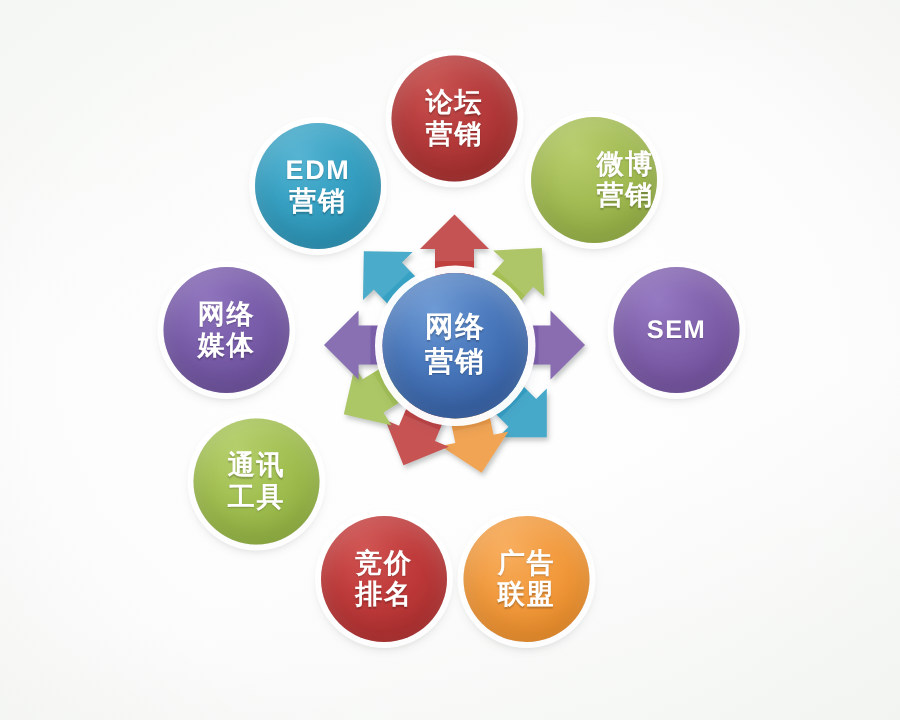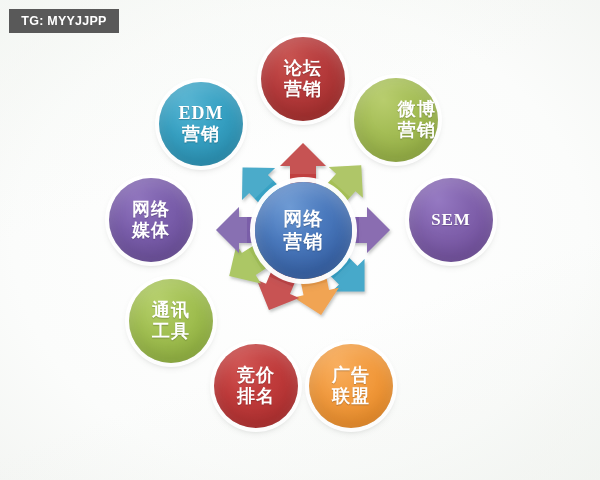--- a/index.html
+++ b/index.html
@@ -41,21 +41,20 @@
       inset 0 7px 14px rgba(255,255,255,.17),
       inset 0 -10px 18px rgba(0,0,0,.10);
   }
   .node .lbl{
     display:block;
     font-weight:bold;
     letter-spacing:.04em;
     text-shadow:0 1px 1px rgba(0,0,0,.22);
     white-space:pre-line;
     padding:0 2px;
-    font-family:Liberation Serif, serif;
   }
   .node.cn .lbl{font-size:18px;line-height:1.15;letter-spacing:.06em;}
   .node.lat .lbl{font-size:17px;letter-spacing:.055em;}
 
   
   #center{
     left:255px;top:182px;width:97px;height:97px;
     background:radial-gradient(circle at 36% 26%, #6d9ad4 0%, #4a79bd 38%, #3a66ab 70%, #31599c 100%);
     box-shadow:
       0 0 0 5px rgba(255,255,255,.96),
@@ -76,21 +75,21 @@
     background:radial-gradient(circle at 35% 26%, #4fb1d2 0%, #319ec2 40%, #2690b4 75%, #2287a9 100%);}
   #n-ads{left:309px;top:344px;width:84px;height:84px;
     background:radial-gradient(circle at 35% 26%, #f7a košice 0%, #f29b3f 40%, #ec8f2c 75%, #e48524 100%);
     background:radial-gradient(circle at 35% 26%, #f8ae5e 0%, #f29b3f 40%, #ec8f2c 75%, #e48524 100%);}
   #n-ppc{left:214px;top:344px;width:84px;height:84px;
     background:radial-gradient(circle at 35% 26%, #d05452 0%, #c03b3b 40%, #b23131 75%, #a82d2d 100%);}
   #n-im{left:129px;top:279px;width:84px;height:84px;
     background:radial-gradient(circle at 35% 26%, #b5cf6b 0%, #a2c052 40%, #93b343 75%, #88a73b 100%);}
   #n-media{left:109px;top:178px;width:84px;height:84px;
     background:radial-gradient(circle at 35% 26%, #8f74bd 0%, #7a5eab 40%, #6e529d 75%, #654a93 100%);}
-  #n-edm{left:159px;top:82px;width:84px;height:84px;
+  #n-edm{left:170px;top:82px;width:84px;height:84px;
     background:radial-gradient(circle at 35% 26%, #56b4d2 0%, #37a1c3 40%, #2c93b5 75%, #288aaa 100%);}
 
   
   .badge{
     position:absolute;z-index:9;
     background:#595959;color:#ffffff;
     font-weight:bold;
     display:flex;align-items:center;justify-content:center;
     letter-spacing:.02em;
   }
@@ -212,17 +211,14 @@
 媒体</span>
     </div>
 
     <div class="node cn" id="n-edm">
       <span class="lbl">EDM
 营销</span>
     </div>
 
   </div>
 
-  <div class="badge" id="badge-tg">
-    <span>TG: MYYJJPP</span>
-  </div>
 
 </div>
 
 </body></html>

